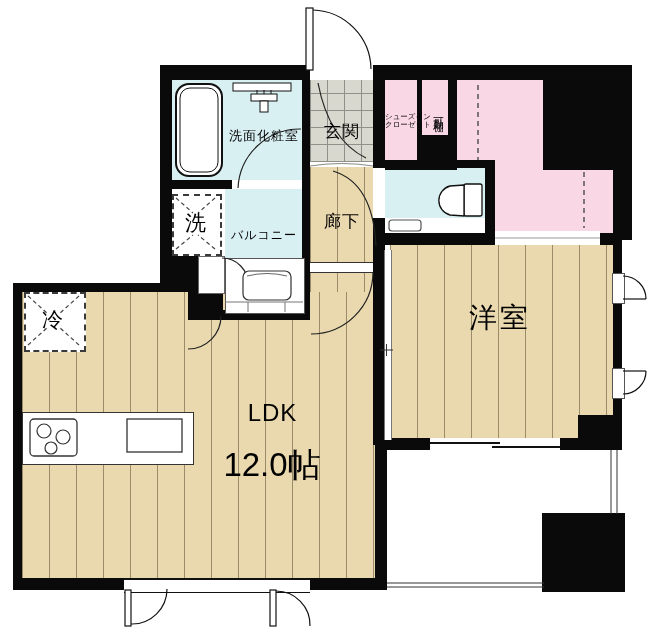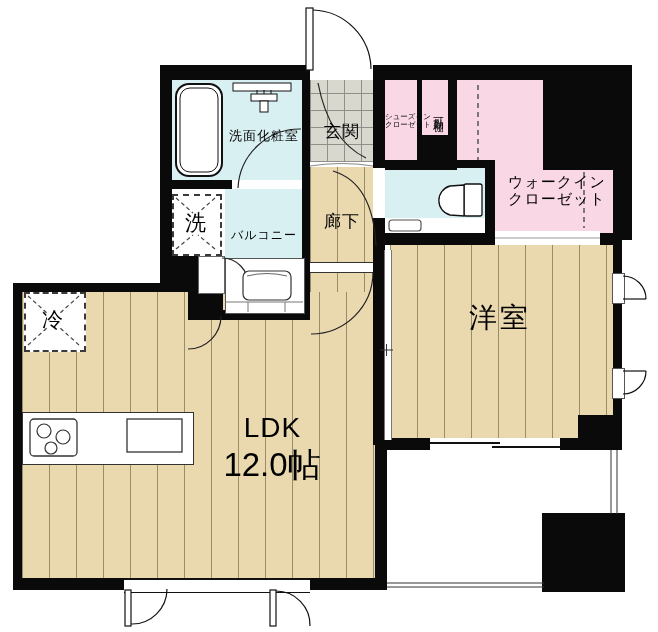--- a/index.html
+++ b/index.html
@@ -190,20 +190,16 @@
   <div class="lbl" style="left:223px;top:229px;width:82px;font-size:12px;">バルコニー</div>
   <div class="lbl" style="left:175px;top:211px;width:42px;font-size:21px;">洗</div>
   <div class="lbl" style="left:29px;top:308px;width:48px;font-size:21px;">冷</div>
   <div class="lbl" style="left:312px;top:122px;width:60px;font-size:17px;">玄関</div>
   <div class="lbl" style="left:311px;top:212px;width:62px;font-size:17px;">廊下</div>
   <div class="lbl" style="left:385px;top:113px;width:32px;font-size:7.5px;letter-spacing:0;">
     <div>シューズイン</div>
     <div>クローゼット</div>
   </div>
   <div class="lbl" style="left:427px;top:86px;width:17px;height:52px;font-size:10.5px;writing-mode:vertical-rl;letter-spacing:2px;">可動棚</div>
-  <div class="lbl" style="left:497px;top:174px;width:120px;font-size:15px;">
-    <div>ウォークイン</div>
-    <div>クローゼット</div>
-  </div>
   <div class="lbl" style="left:430px;top:302px;width:140px;font-size:28px;letter-spacing:3px;">洋室</div>
-  <div class="lbl" style="left:210px;top:412px;width:125px;font-size:28px;letter-spacing:1px;">LDK</div>
+  <div class="lbl" style="left:210px;top:400px;width:125px;font-size:24px;letter-spacing:1px;">LDK</div>
   <div class="lbl" style="left:203px;top:447px;width:138px;font-size:33px;letter-spacing:0;">12.0帖</div>
 </div>
 
 </body></html>

